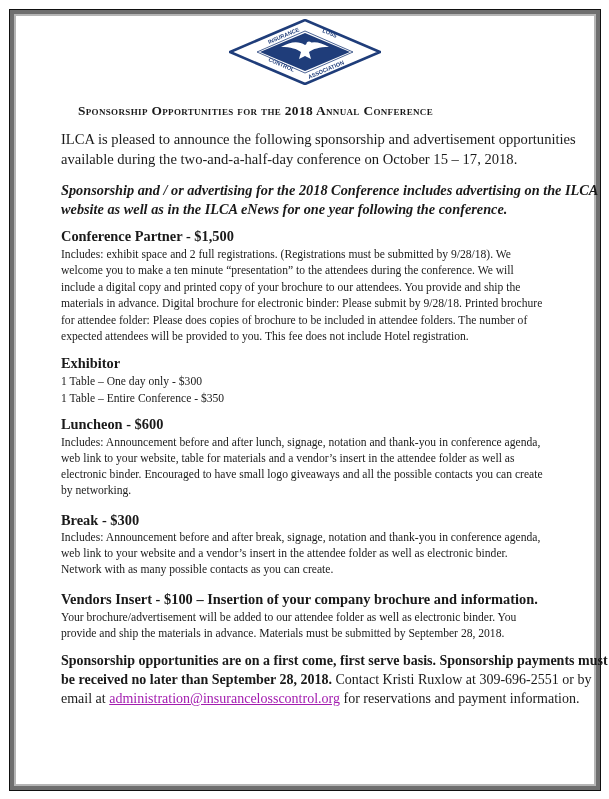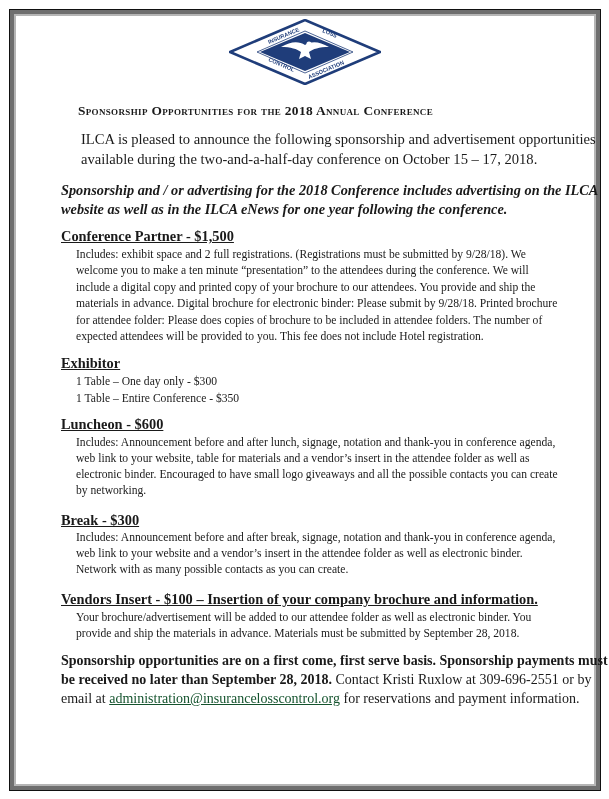--- a/index.html
+++ b/index.html
@@ -3,27 +3,27 @@
 <meta charset="utf-8">
 <style>
   html, body { margin: 0; padding: 0; background: #ffffff; }
   body { width: 609px; height: 799px; position: relative; overflow: hidden; font-family: "Liberation Serif", "DejaVu Serif", serif; color: #1a1a1a; }
   .frame-outer { position: absolute; left: 9px; top: 9px; width: 592px; height: 782px; border: 1px solid #111; background: #6e6e6e; box-sizing: border-box; }
   .frame-mid { position: absolute; left: 4px; top: 4px; right: 4px; bottom: 4px; background: #b5b5b5; }
   .frame-inner { position: absolute; left: 2px; top: 2px; right: 2px; bottom: 2px; background: #fff; }
   .logo { position: absolute; left: 229px; top: 19px; width: 152px; height: 66px; }
   .ln { position: absolute; left: 61px; white-space: nowrap; }
   .title { left: 0; width: 511px; text-align: center; top: 103px; font-weight: bold; font-size: 13.4px; letter-spacing: 0.35px; font-variant: small-caps; }
-  .intro { font-size: 14.6px; margin-left: 20px; }
+  .intro { font-size: 14.6px; }
   .ital { font-size: 14.3px; font-style: italic; font-weight: bold; }
-  .head { font-size: 14.4px; font-weight: bold; text-decoration: underline; }
-  .body { font-size: 11.6px; margin-left: 15px; }
+  .head { font-size: 14.4px; font-weight: bold; }
+  .body { font-size: 11.6px; }
   .closing { font-size: 14px; text-align: center; }
   .closing.b { font-weight: bold; }
-  a.email { color: #14532d; text-decoration: underline; }
+  a.email { color: #a21caf; text-decoration: underline; }
 </style>
 </head>
 <body>
 
 <div class="frame-outer">
   <div class="frame-mid">
     <div class="frame-inner"></div>
   </div>
 </div>
 

